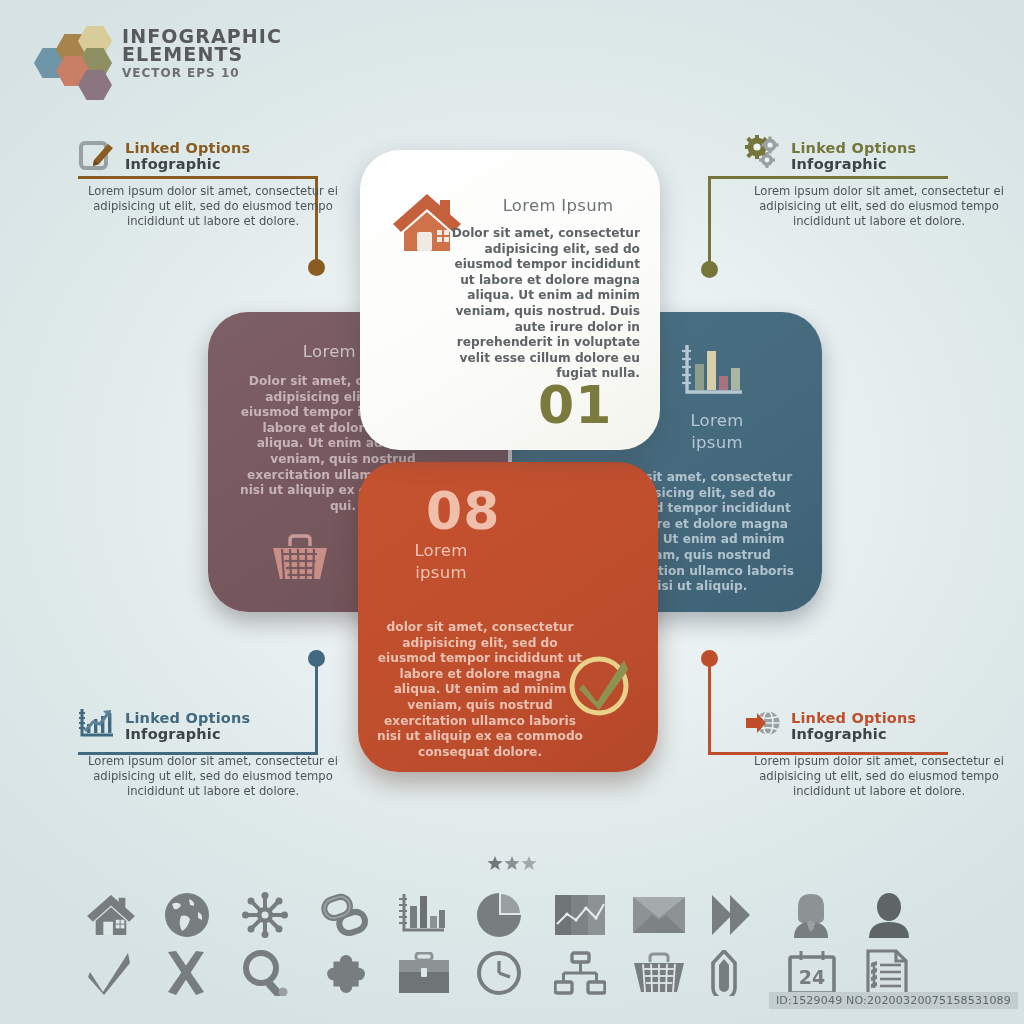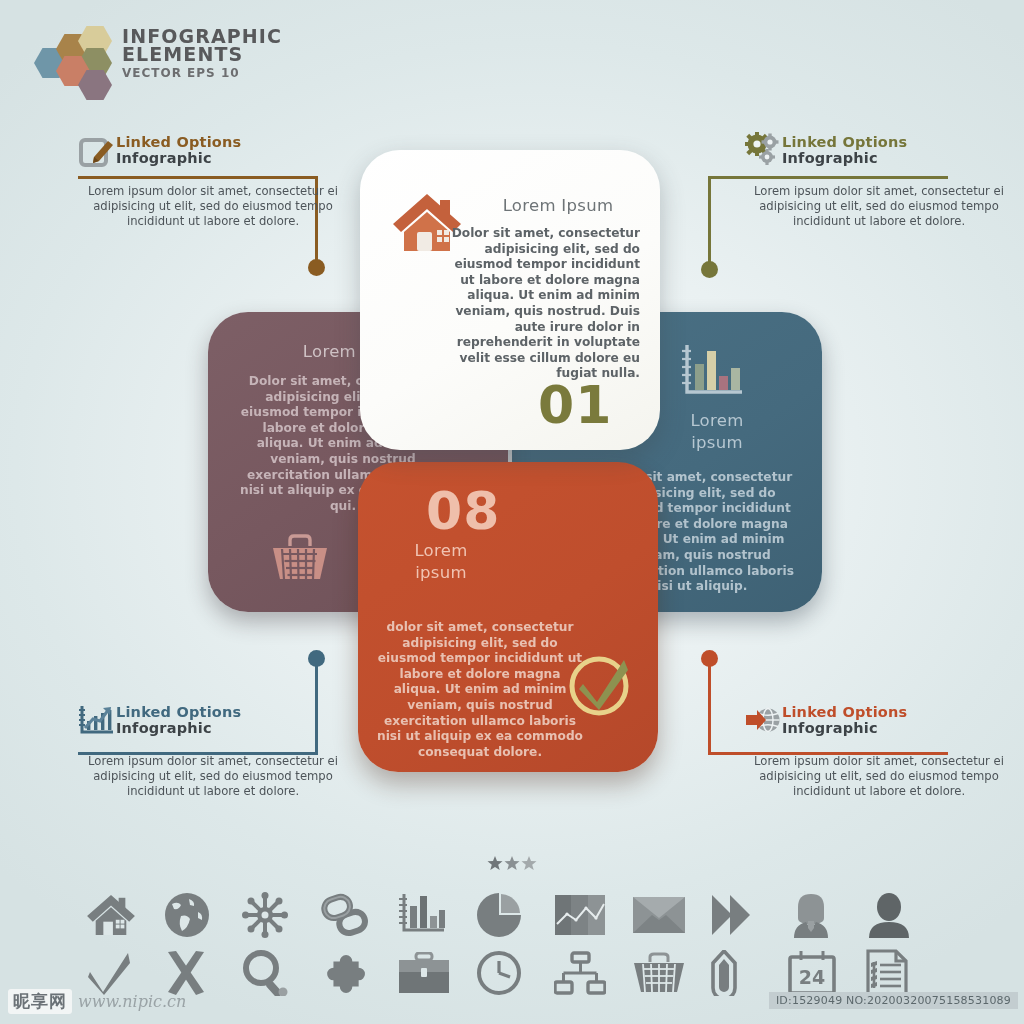--- a/index.html
+++ b/index.html
@@ -19,21 +19,21 @@
   .hexwrap{position:absolute;left:0;top:4px;width:92px;height:58px;}
   .hex{position:absolute;width:34px;height:30px;
        clip-path:polygon(25% 0%,75% 0%,100% 50%,75% 100%,25% 100%,0% 50%);}
   .logo-text{position:absolute;left:88px;top:0;width:160px;}
   .logo-l1{font-family:"DejaVu Sans", sans-serif;font-weight:bold;font-size:19px;letter-spacing:1.1px;color:#58595b;line-height:17px;}
   .logo-l2{font-family:"DejaVu Sans", sans-serif;font-weight:bold;font-size:19px;letter-spacing:1.1px;color:#58595b;line-height:19px;}
   .logo-l3{font-family:"DejaVu Sans", sans-serif;font-weight:bold;font-size:12px;letter-spacing:1.0px;color:#6d6e70;line-height:18px;}
 
   
   .linked{position:absolute;width:270px;}
-  .lk-head{display:flex;align-items:center;height:44px;}
+  .lk-head{display:flex;align-items:flex-end;gap:9px;height:44px;}
   .lk-ico{width:38px;height:38px;flex:0 0 38px;position:relative;}
   .lk-titles{line-height:1.02;}
   .lk-t1{font-size:14.5px;font-weight:bold;letter-spacing:.2px;}
   .lk-t2{font-size:14.5px;font-weight:bold;color:#3d4347;letter-spacing:.2px;margin-top:1px;}
   .lk-body{font-size:11.6px;line-height:15.2px;color:#4d5459;text-align:center;padding-top:7px;}
   .lk-left .lk-head{justify-content:flex-start;}
   .lk-right .lk-head{justify-content:flex-start;}
 
   
   .conn{position:absolute;}
@@ -562,19 +562,15 @@
               <path d="M5 14 L11 12 L11 16 L5 18 Z"></path>
               <path d="M5 21 L11 19 L11 23 L5 25 Z"></path>
               <path d="M5 28 L11 26 L11 30 L5 32 Z"></path>
               <path d="M5 35 L11 33 L11 37 L5 39 Z"></path>
             </g>
           </svg>
       </span>
     </div>
   </div>
 
-  <div id="watermark">
-    <span id="wm-box">昵享网</span>
-    <span id="wm-url">www.nipic.cn</span>
-  </div>
   <div id="idbadge">ID:1529049 NO:20200320075158531089</div>
 
 </div>
 
 </body></html>

